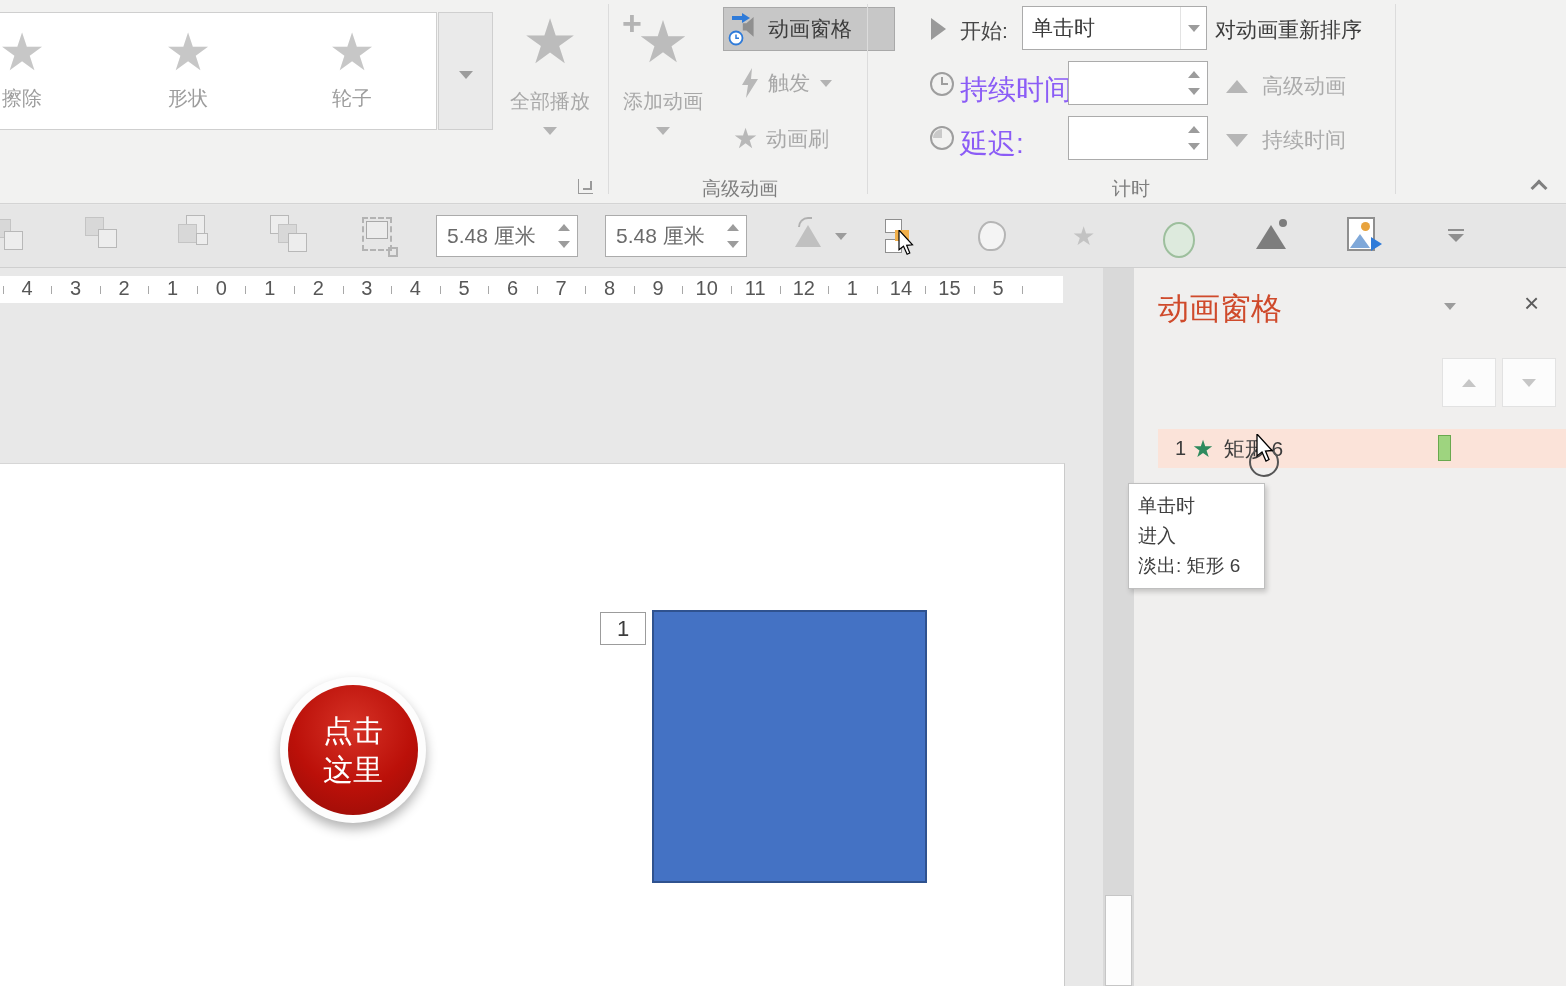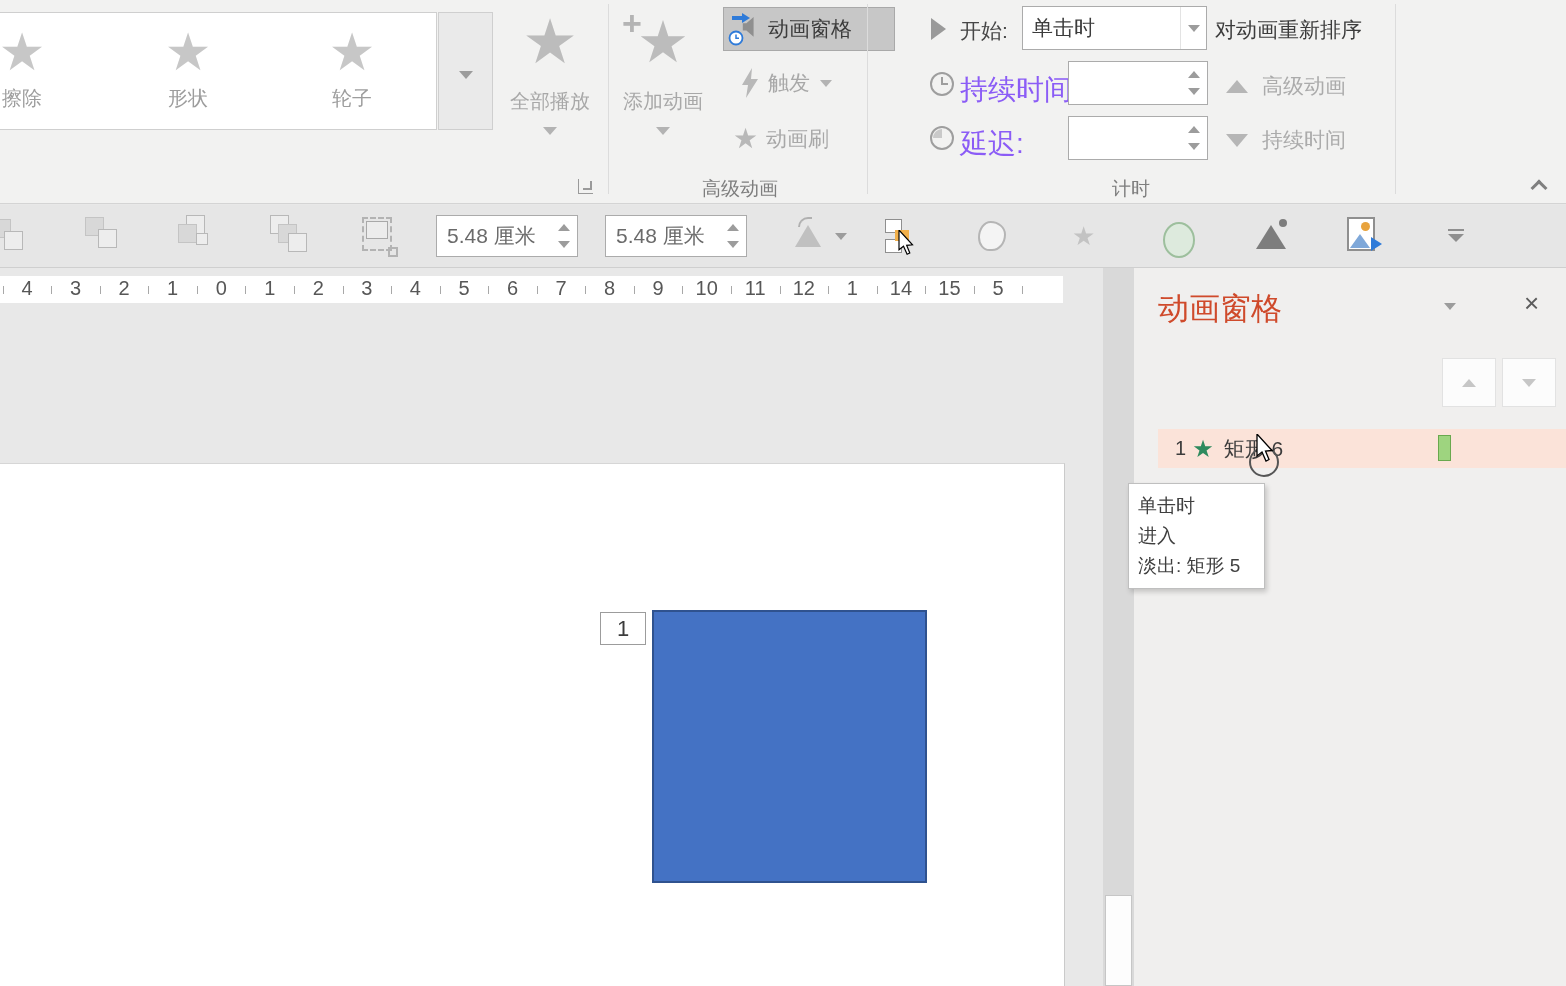--- a/index.html
+++ b/index.html
@@ -348,20 +348,26 @@
           <span class="ruler-tick" style="left: 730.975px;"></span>
           <span class="ruler-tick" style="left: 779.525px;"></span>
           <span class="ruler-tick" style="left: 828.075px;"></span>
           <span class="ruler-tick" style="left: 876.625px;"></span>
           <span class="ruler-tick" style="left: 925.175px;"></span>
           <span class="ruler-tick" style="left: 973.725px;"></span>
           <span class="ruler-tick" style="left: 1022.27px;"></span>
         </div>
     </div>
     <div class="slide">
+      <div class="red-btn">
+        <div class="red-btn-inner">
+          <span>点击</span>
+          <span>这里</span>
+        </div>
+      </div>
       <div class="anim-tag">1</div>
       <div class="blue-rect"></div>
     </div>
   </div>
 
   <div class="vscroll">
     <div class="vscroll-thumb"></div>
   </div>
 
   <div class="anim-pane">
@@ -380,21 +386,21 @@
       <span class="idx">1</span>
       <span class="star">★</span>
       <span class="name">矩形 6</span>
       <span class="anim-bar"></span>
     </div>
   </div>
 
   <div class="tooltip">
     <div>单击时</div>
     <div>进入</div>
-    <div>淡出: 矩形 5</div>
+    <div>淡出: 矩形 6</div>
   </div>
 
   <div class="click-ring"></div>
   <svg class="cursor" style="left:1256px; top:434px;" width="22" height="30" viewBox="0 0 22 30">
     <polygon points="1,0 1,22 6,18 10,27 13,25.5 9.5,17 16,16.5" fill="#fff" stroke="#000" stroke-width="1.3"></polygon>
   </svg>
   <svg class="cursor" style="left:898px; top:230px;" width="20" height="27" viewBox="0 0 22 30">
     <polygon points="1,0 1,22 6,18 10,27 13,25.5 9.5,17 16,16.5" fill="#fff" stroke="#000" stroke-width="1.3"></polygon>
   </svg>
 

